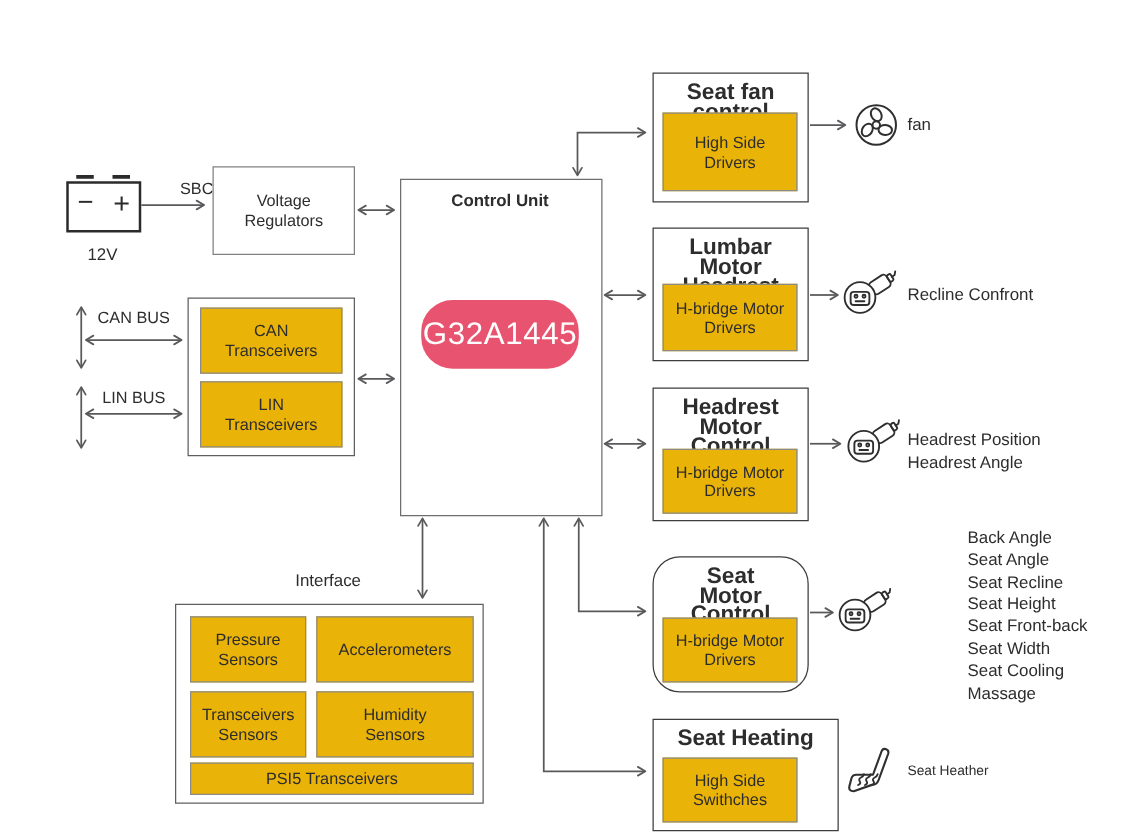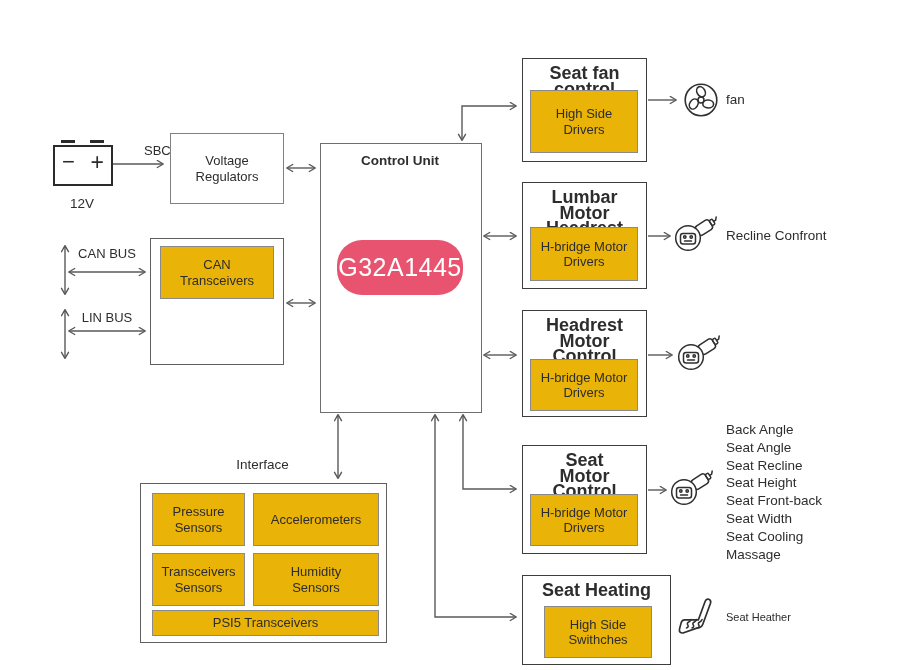--- a/index.html
+++ b/index.html
@@ -22,21 +22,21 @@
   .mw80{max-width:82px;display:inline-block;}
   .mw85{max-width:86px;display:inline-block;}
   .mw100{max-width:102px;display:inline-block;}
   .mw110{max-width:112px;display:inline-block;}
   #chip{position:absolute;left:337px;top:240px;width:126px;height:55px;
         display:flex;align-items:center;justify-content:center;
         color:#fff;font-size:25px;font-weight:500;letter-spacing:0.5px;}
   #battery-body{position:absolute;left:53px;top:145px;width:56px;height:37px;border:2.2px solid #2b2b2b;background:#fff;}
   .term{position:absolute;height:3px;background:#2b2b2b;width:14px;top:140px;}
   .sign{position:absolute;font-weight:400;color:#2b2b2b;}
-  .outlist{position:absolute;line-height:17.8px;font-size:13.5px;}
+  .outlist{position:absolute;line-height:17.8px;font-size:13.5px;margin-left:48px;}
   svg.overlay{position:absolute;left:0;top:0;pointer-events:none;}
   .icon{position:absolute;}
 </style>
 </head>
 <body>
 
 <div id="canvas">
 
   <svg class="overlay" width="906" height="670" viewBox="0 0 906 670">
     <defs>
@@ -80,20 +80,23 @@
   <div class="box" style="left:170px;top:133px;width:112px;height:69px;">
     <span class="mw80">Voltage Regulators</span>
   </div>
 
   <div class="label ctr" style="left:73px;top:246px;width:68px;">CAN BUS</div>
   <div class="label ctr" style="left:76px;top:310px;width:62px;">LIN BUS</div>
   <div class="box outer" style="left:150px;top:238px;width:132px;height:125px;"></div>
   <div class="inner" style="left:160px;top:246px;width:112px;height:51px;">
     <span class="mw85">CAN Transceivers</span>
   </div>
+  <div class="inner" style="left:160px;top:305px;width:112px;height:51px;">
+    <span class="mw85">LIN Transceivers</span>
+  </div>
 
   <div class="box" style="left:320px;top:143px;width:160px;height:268px;border-color:#6e6e6e;"></div>
   <div class="label ctr" style="left:320px;top:153px;width:160px;font-weight:600;font-size:13.5px;">Control Unit</div>
   <div id="chip" style="background: rgb(232, 84, 111); color: rgb(255, 255, 255); border-radius: 25px;">G32A1445</div>
 
   <div class="label ctr" style="left:140px;top:457px;width:245px;font-size:13.5px;">Interface</div>
   <div class="box outer" style="left:140px;top:483px;width:245px;height:158px;"></div>
   <div class="inner" style="left:253px;top:493px;width:124px;height:51px;">
     <span>Accelerometers</span>
   </div>
@@ -130,34 +133,34 @@
 
   <div class="module" style="left:522px;top:310px;width:123px;height:105px;">
     <div class="module-title">
         <span class="mw110">Headrest Motor Control</span>
       </div>
     <div class="inner" style="left:7px;top:48px;width:106px;height:50px;">
       <span class="mw100">H-bridge Motor Drivers</span>
     </div>
   </div>
 
-  <div class="module" style="left:522px;top:445px;width:123px;height:107px;">
+  <div class="module" style="left:522px;top:445px;width:123px;height:107px;border-radius:22px;">
     <div class="module-title">
         <span class="mw80">Seat Motor Control</span>
       </div>
     <div class="inner" style="left:7px;top:48px;width:106px;height:50px;">
       <span class="mw100">H-bridge Motor Drivers</span>
     </div>
   </div>
 
   <div class="module" style="left:522px;top:575px;width:123px;height:88px;padding-left:24px;">
     <div class="module-title">
         <span>Seat Heating</span>
       </div>
-    <div class="inner" style="left:21px;top:30px;width:106px;height:50px;">
+    <div class="inner" style="left:7px;top:30px;width:106px;height:50px;">
       <span class="mw70">High Side Swithches</span>
     </div>
   </div>
 
   <svg class="icon" style="left:683px;top:82px;" width="36" height="36" viewBox="0 0 36 36">
     <g fill="none" stroke="#2f2f2f" stroke-width="1.6" stroke-linecap="round">
       <circle cx="18" cy="18" r="15.8"></circle>
       <circle cx="18" cy="18" r="3"></circle>
       <g>
         <ellipse cx="18" cy="9.8" rx="4" ry="5.4" transform="rotate(-28 18 9.8)"></ellipse>
@@ -191,20 +194,24 @@
         <rect x="43" y="25" width="3.5" height="6" rx="1.2"></rect>
         <path d="M46.5,28 h2.5 l2,-2.2"></path>
       </g>
       <circle cx="16" cy="28" r="12.3" fill="#fff"></circle>
       <rect x="8.5" y="23.5" width="15" height="10.5" rx="2.5"></rect>
       <circle cx="12.8" cy="27" r="1.2"></circle>
       <circle cx="19.2" cy="27" r="1.2"></circle>
       <path d="M12.5,31 h7"></path>
     </g>
   </svg>
+  <div class="label" style="left:726px;top:343px;line-height:18px;font-size:13.5px;">
+    <div>Headrest Position</div>
+    <div>Headrest Angle</div>
+  </div>
 
   <svg class="icon" style="left:668px;top:464px;" width="52" height="46" viewBox="0 0 52 46">
     <g fill="none" stroke="#2f2f2f" stroke-width="1.5" stroke-linecap="round" stroke-linejoin="round">
       <g transform="rotate(-33 16 28)">
         <rect x="27" y="22.5" width="16" height="11" rx="3"></rect>
         <rect x="43" y="25" width="3.5" height="6" rx="1.2"></rect>
         <path d="M46.5,28 h2.5 l2,-2.2"></path>
       </g>
       <circle cx="16" cy="28" r="12.3" fill="#fff"></circle>
       <rect x="8.5" y="23.5" width="15" height="10.5" rx="2.5"></rect>

